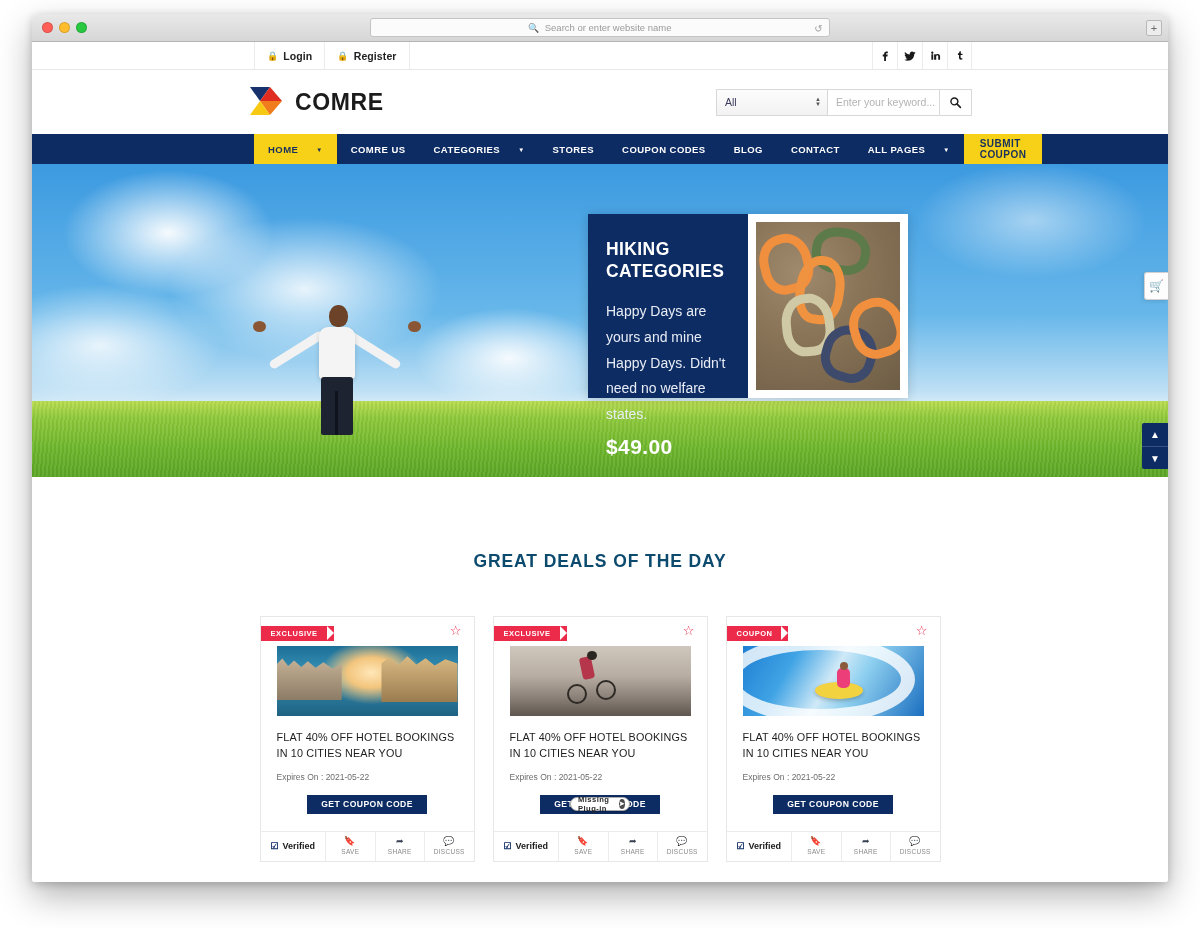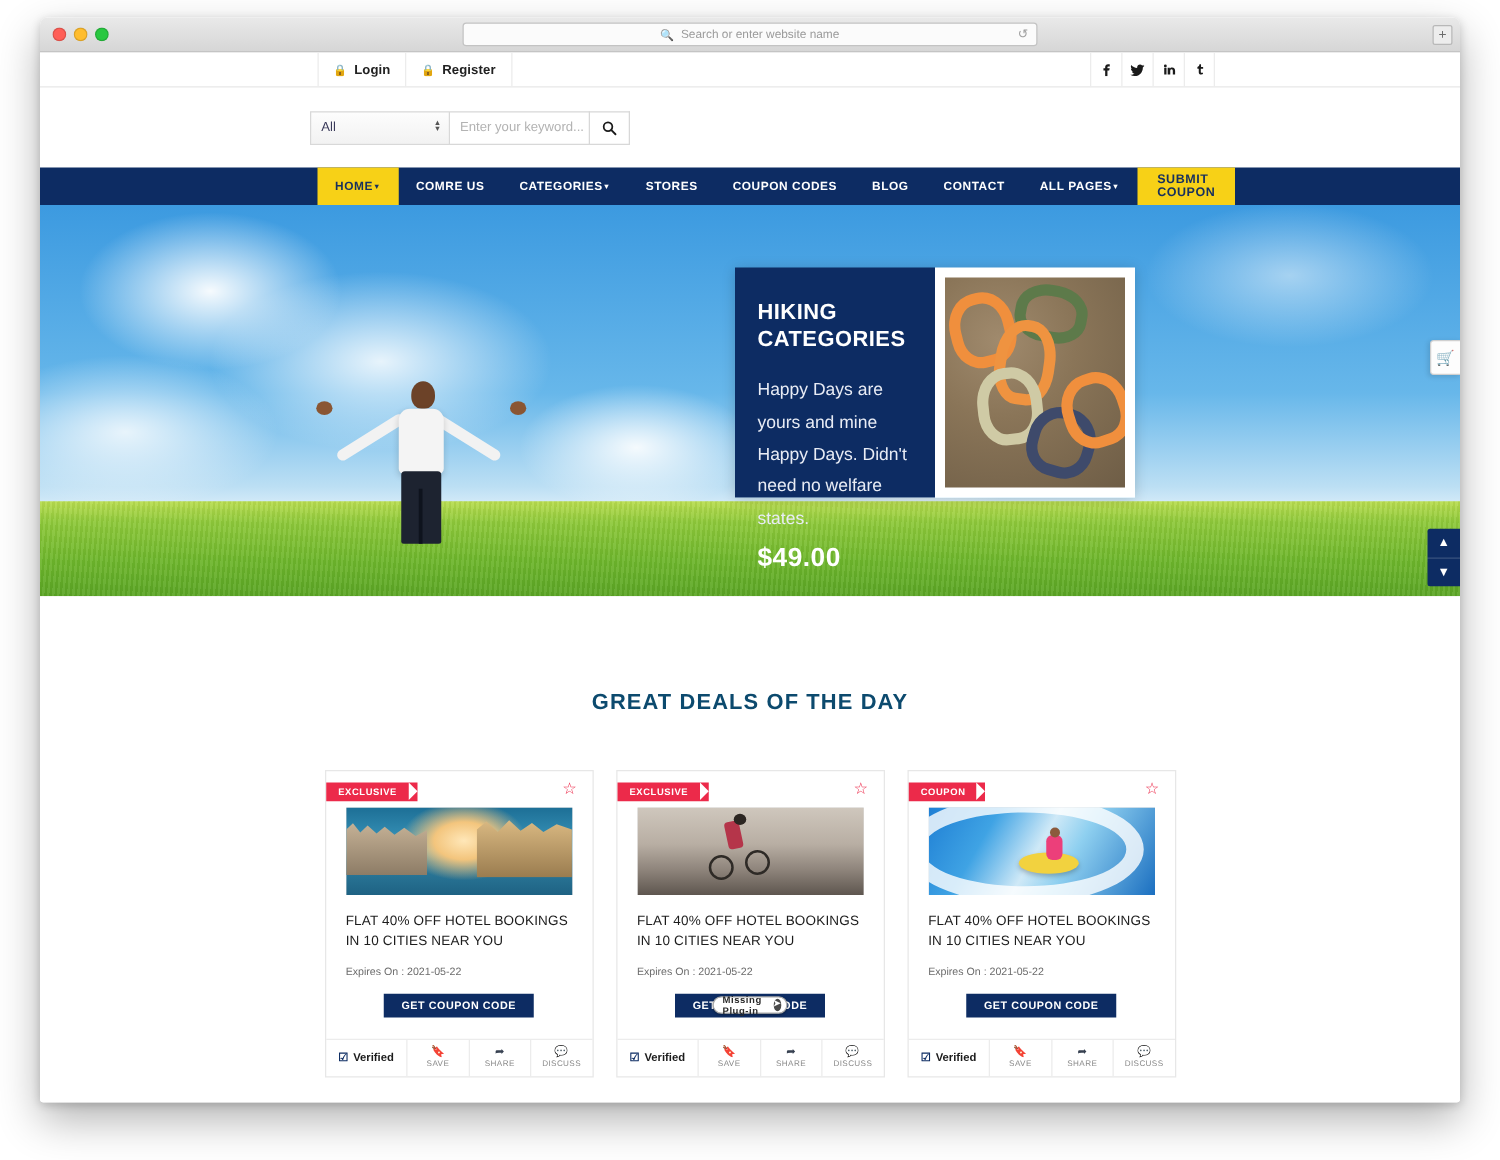--- a/index.html
+++ b/index.html
@@ -114,21 +114,21 @@
     width: 32px; border: 1px solid #d8d8d8; border-left: none; background: #fff;
     display: flex; align-items: center; justify-content: center; color: #1b1b1b;
   }
 
   
   .mainnav {
     height: 30px; background: #0d2c63; display: flex; align-items: stretch;
     padding-left: 222px;
   }
   .nav-item {
-    display: flex; align-items: center; gap: 0;
+    display: flex; align-items: center; gap: 18px;
     padding: 0 14px;
     font-size: 9.5px; font-weight: bold; color: #ffffff; letter-spacing: .45px;
     white-space: nowrap;
   }
   .nav-item.active { background: #f7d117; color: #17305e; }
   .caret { font-size: 6px; line-height: 1; position: relative; top: 1px; }
   .nav-cta {
     margin-left: auto; margin-right: 188px;
     background: #f7d117; color: #17305e;
     display: flex; align-items: center; padding: 0 16px;
@@ -374,20 +374,29 @@
         </div>
         <div class="soc">
           <svg width="10" height="11" viewBox="0 0 24 24">
                 <path fill="#1a1a1a" d="M14 2h-3c-.3 2.6-1.6 4.6-4 5.2V11h2.6v6.5c0 3 1.8 4.5 4.6 4.5 1.4 0 2.7-.3 3.8-.9l-1-3c-.6.3-1.2.5-1.9.5-1 0-1.6-.6-1.6-1.8V11H18V7.5h-4z"></path>
               </svg>
         </div>
       </div>
     </div>
 
     <div class="brandrow">
+      <div class="brand">
+        <svg class="logo-mark" viewBox="0 0 36 38">
+          <polygon points="2,4 22,4 12,18" fill="#16316b"></polygon>
+          <polygon points="22,4 34,18 12,18" fill="#e02b20"></polygon>
+          <polygon points="12,18 34,18 22,32" fill="#f07c1c"></polygon>
+          <polygon points="12,18 22,32 2,32" fill="#f7c913"></polygon>
+        </svg>
+        <span class="brand-name">COMRE</span>
+      </div>
 
       <div class="searchbox">
         <div class="sel-wrap">
           <span>All</span>
           <span class="sel-arrows">
                 <span>▲</span>
                 <span>▼</span>
               </span>
         </div>
         <div class="s-input">

